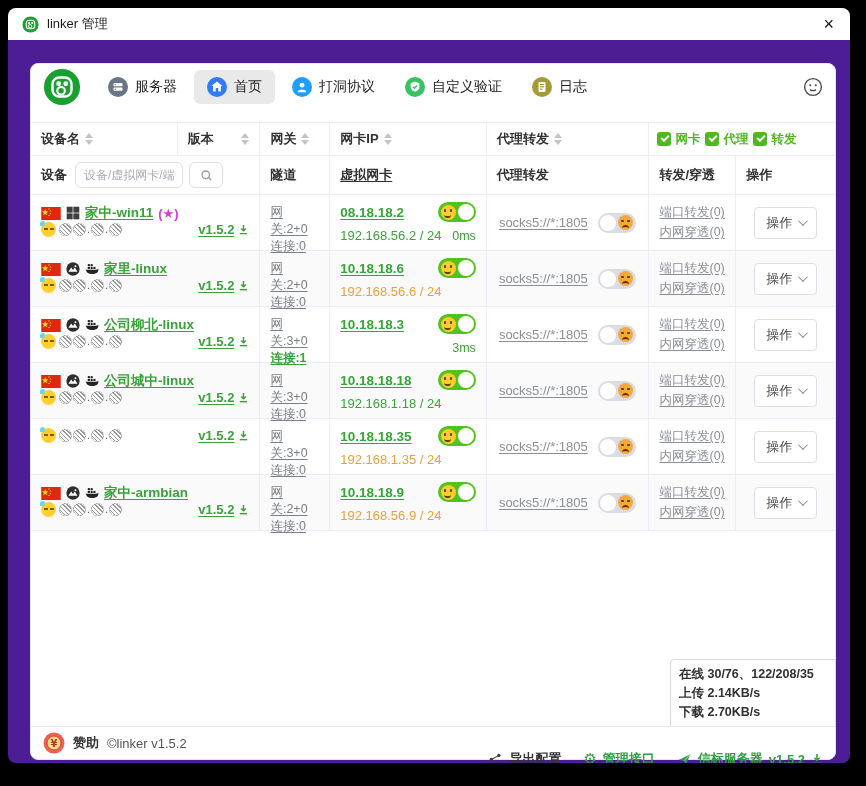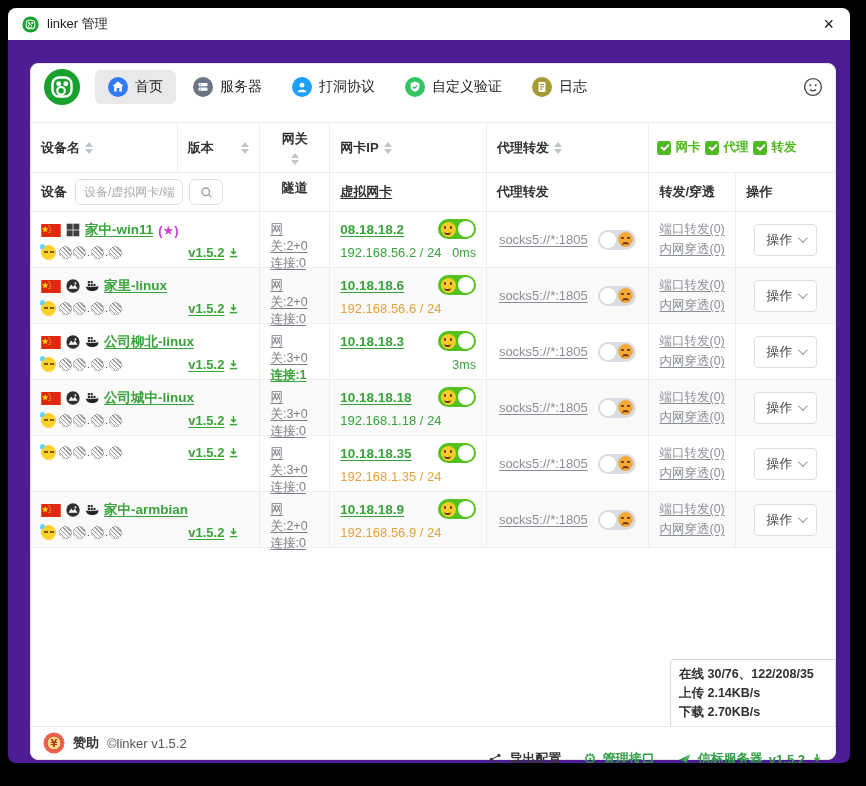--- a/index.html
+++ b/index.html
@@ -19,41 +19,41 @@
   .tab.active { background:#e9e9ea; }
   .tab .t-ico { width:20px; height:20px; }
   .tab .t-lab { font-size:14px; color:#1f1f1f; }
   .nav .spacer { flex:1; }
   .nav .face-btn { width:20px; height:20px; cursor:pointer; }
   
   .tbl { margin-top:12px; border-top:1px solid #ebeef5; font-size:13px; }
   .trow { display:flex; border-bottom:1px solid #ebeef5; }
   .cell { border-right:1px solid #ebeef5; }
   .cell:last-child { border-right:none; }
-  .c1{width:230px;} .c2{width:70px;flex-direction:column;} .c3{width:157px;} .c4{width:163px;} .c5{width:87px;} .c6{width:99px;}
+  .c1{width:230px;} .c2{width:70px;} .c3{width:157px;} .c4{width:163px;} .c5{width:87px;} .c6{width:99px;}
   .h1a{width:147px;} .h1b{width:83px;justify-content:space-between;} .hchk{width:186px;}
   .hrow1 .cell { padding:7px 10px; display:flex; align-items:center; gap:5px; font-weight:bold; color:#303133; font-size:13px; }
   .sort { display:inline-flex; flex-direction:column; gap:2px; }
   .sort i { width:0; height:0; border-left:4px solid transparent; border-right:4px solid transparent; display:block; }
   .sort .up { border-bottom:5px solid #c0c4cc; }
   .sort .dn { border-top:5px solid #c0c4cc; }
   .hrow2 .cell { padding:6px 10px; display:flex; align-items:center; font-weight:bold; color:#303133; font-size:13px; }
   .chk-group { display:flex; align-items:center; gap:10px; padding:7px 8px !important; }
   .chk { display:flex; align-items:center; gap:4px; cursor:pointer; }
   .chkbox { width:14px; height:14px; background:#4fb81f; border-radius:3px; position:relative; }
   .chkbox::after { content:""; position:absolute; left:3.5px; top:3px; width:6px; height:3px; border-left:2px solid #fff; border-bottom:2px solid #fff; transform:rotate(-45deg); }
   .chk span { color:#4fb81f; font-size:12.5px; font-weight:bold; }
   .srch-inp { width:108px; height:26px; border:1px solid #dcdfe6; border-radius:6px; padding:0 8px; font-size:12px; color:#606266; margin:0 6px 0 8px; outline:none; font-family:inherit; }
   .srch-inp::placeholder { color:#a8abb2; }
   .srch-btn { width:34px; height:26px; border:1px solid #dcdfe6; border-radius:6px; background:#fff; display:flex; align-items:center; justify-content:center; cursor:pointer; }
   .u { text-decoration:underline; text-underline-offset:2px; }
   
   .brow { height:56px; }
   .brow.stripe { background:#fafafa; }
-  .dev-cell { padding:9px 20px 7px 10px; display:flex; flex-direction:column; justify-content:space-between; }
+  .dev-cell { padding:9px 10px 7px 10px; display:flex; flex-direction:column; }
   .dev-l1 { display:flex; align-items:center; gap:5px; }
   .flag { width:20px; height:13px; }
   .osico { width:14px; height:14px; }
   .dname { font-weight:bold; color:#3aa23a; font-size:13.5px; text-decoration:underline; text-underline-offset:2px; cursor:pointer; }
   .dstar { color:#cf3fd3; font-weight:bold; font-size:13px; }
   .dev-l2 { display:flex; align-items:center; justify-content:space-between; }
   .emoji-strip { display:flex; align-items:center; gap:1px; }
   .sleepy { width:15px; height:15px; border-radius:50%; background:#ffcf2e; position:relative; margin-right:2px; }
   .sleepy::before { content:""; position:absolute; left:3px; top:6px; width:4px; height:1.5px; background:#7a5b00; box-shadow:6px 0 #7a5b00; }
   .sleepy::after { content:""; position:absolute; left:-1px; top:-1px; width:5px; height:5px; background:#6fd3f0; border-radius:50% 50% 50% 0; }
@@ -223,31 +223,31 @@
     <span class="ttl">linker 管理</span>
     <span class="close-btn">×</span>
   </div>
 
   <div class="card">
 
     <div class="nav">
       <svg class="logo">
           <use href="#i-logo"></use>
         </svg>
+      <div class="tab">
+        <svg class="t-ico">
+            <use href="#i-server"></use>
+          </svg>
+        <span class="t-lab">服务器</span>
+      </div>
       <div class="tab active">
         <svg class="t-ico">
             <use href="#i-home"></use>
           </svg>
         <span class="t-lab">首页</span>
-      </div>
-      <div class="tab">
-        <svg class="t-ico">
-            <use href="#i-server"></use>
-          </svg>
-        <span class="t-lab">服务器</span>
       </div>
       <div class="tab">
         <svg class="t-ico">
             <use href="#i-hole"></use>
           </svg>
         <span class="t-lab">打洞协议</span>
       </div>
       <div class="tab">
         <svg class="t-ico">
             <use href="#i-shield"></use>

